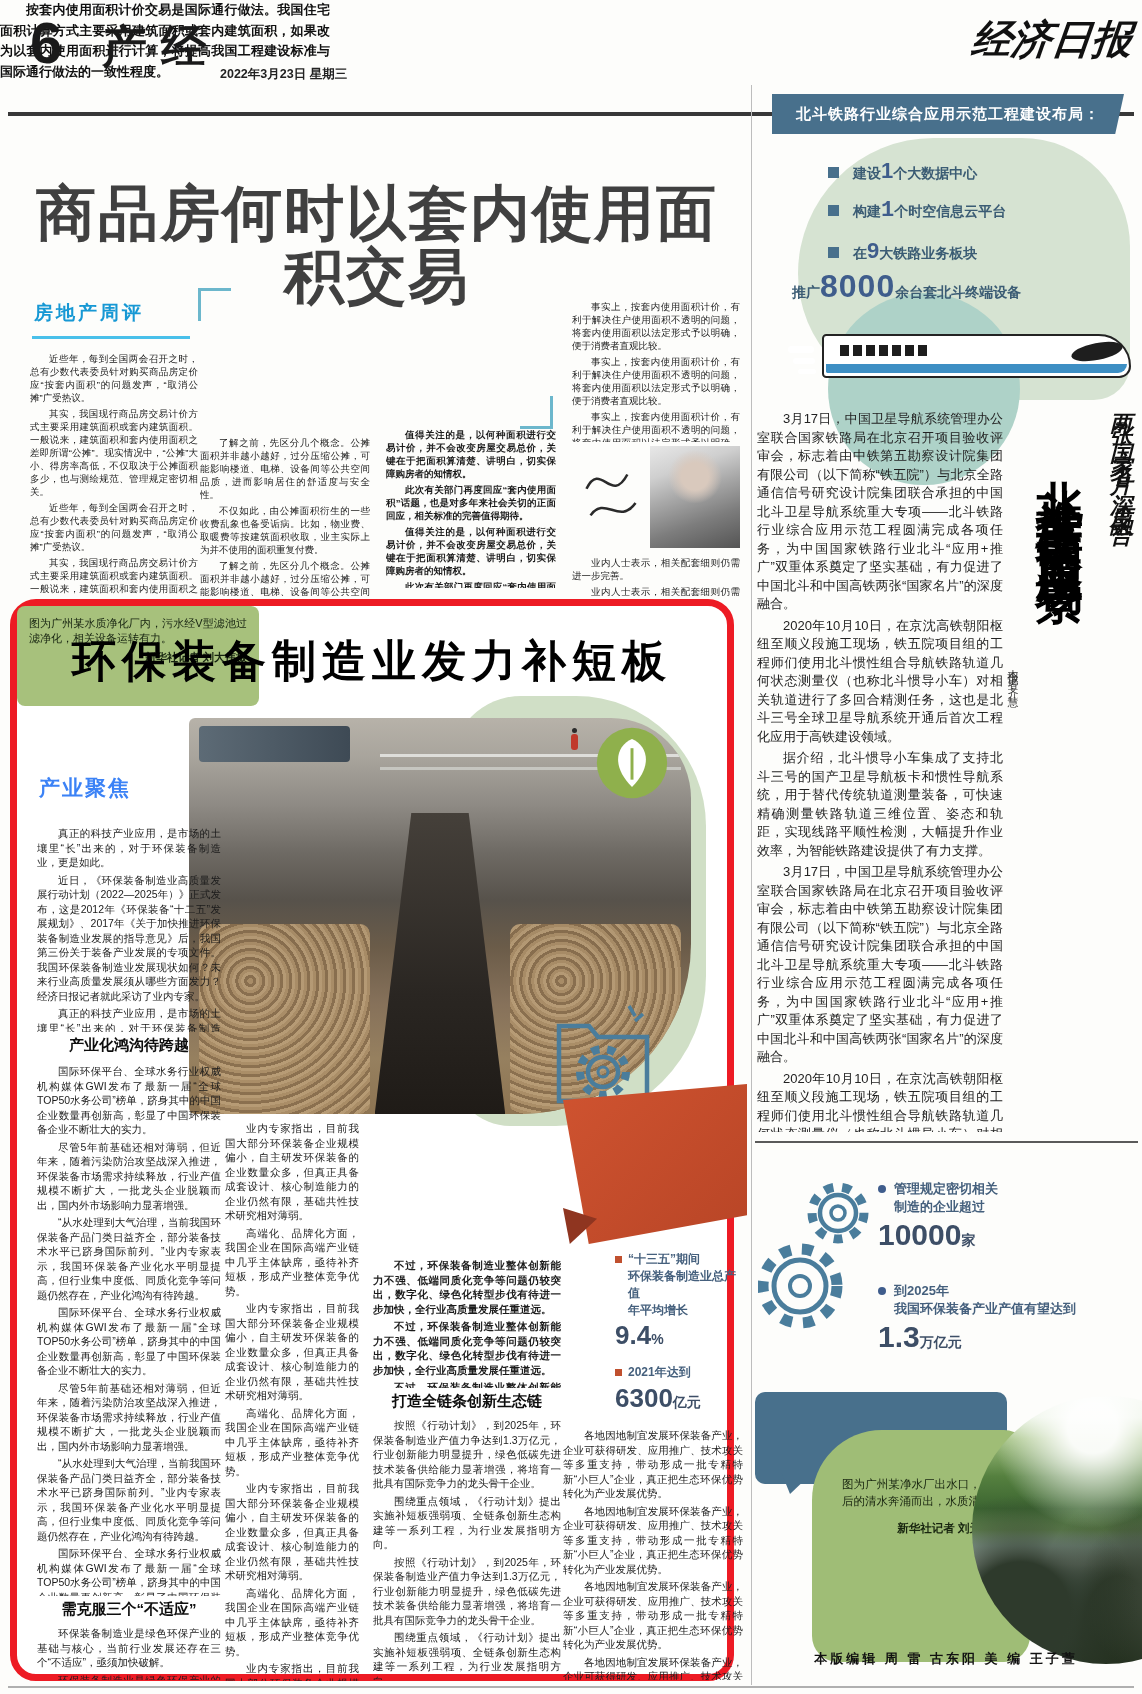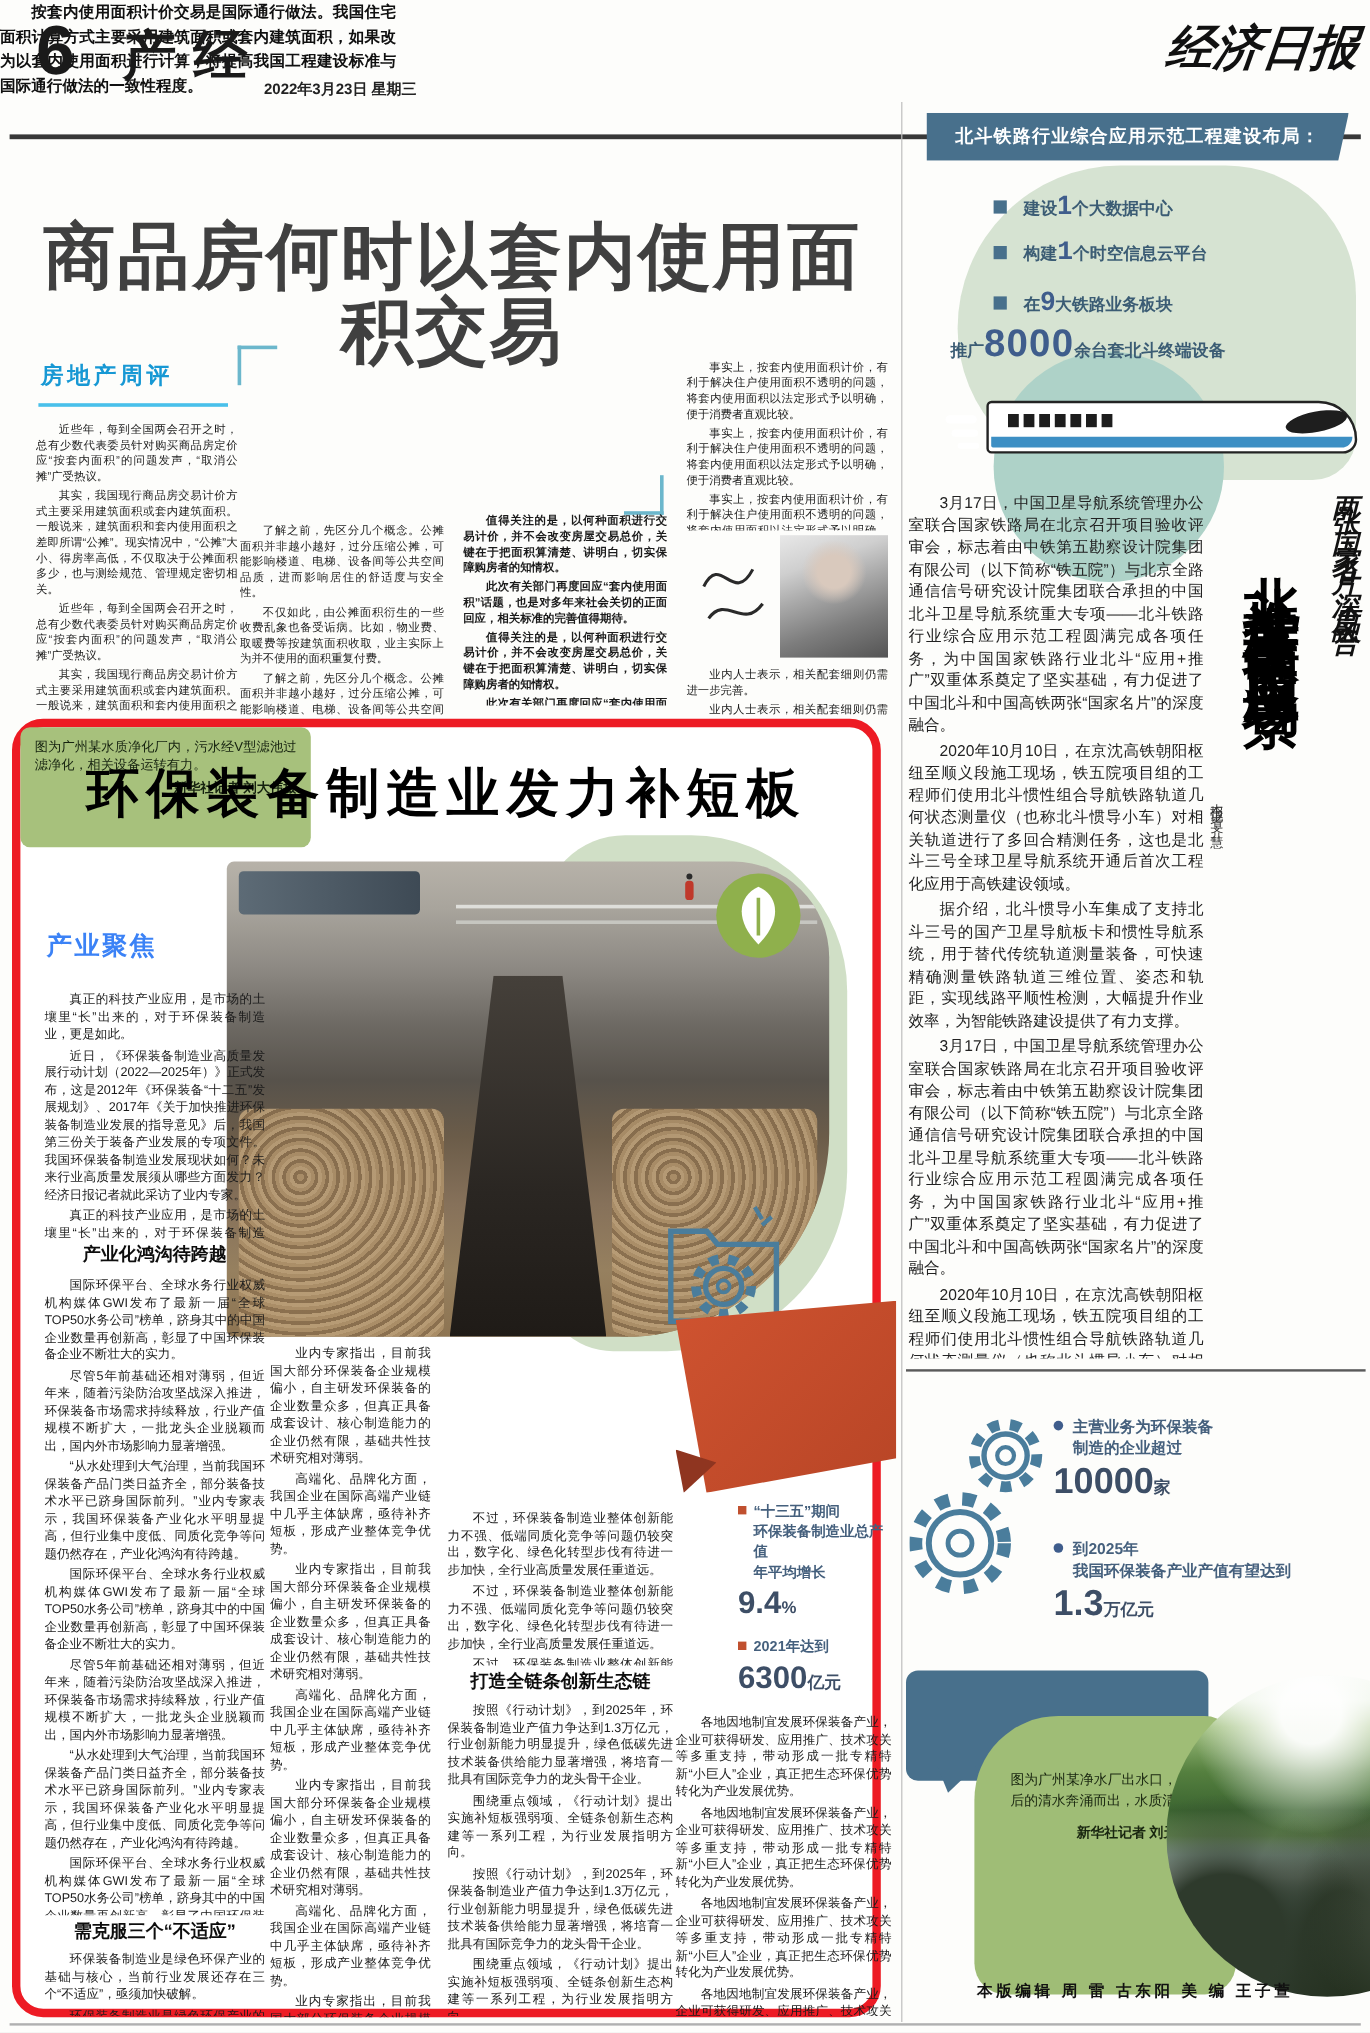--- a/index.html
+++ b/index.html
@@ -239,21 +239,21 @@
       <div>
         <span class="sqmark"></span><span class="statline" style="display:inline-block;vertical-align:top;width:112px;"><div>“十三五”期间</div><div>环保装备制造业总产值</div><div>年平均增长</div></span>
         <div class="statbig"><span>9.4</span><span class="unit">%</span></div>
       </div>
       <div style="margin-top:12px;">
         <span class="sqmark"></span><span class="statline" style="display:inline-block;vertical-align:top;width:112px;"><div>2021年达到</div></span>
         <div class="statbig"><span>6300</span><span class="unit">亿元</span></div>
       </div>
     </div>
 
-    <div class="tcol md" style="left:356px;top:652px;width:188px;height:130px;">
+    <div class="tcol md" style="left:356px;top:652px;width:188px;height:130px;font-weight:bold;">
         <p class="bp">不过，环保装备制造业整体创新能力不强、低端同质化竞争等问题仍较突出，数字化、绿色化转型步伐有待进一步加快，全行业高质量发展任重道远。</p>
         <p class="bp">不过，环保装备制造业整体创新能力不强、低端同质化竞争等问题仍较突出，数字化、绿色化转型步伐有待进一步加快，全行业高质量发展任重道远。</p>
         <p class="bp">不过，环保装备制造业整体创新能力不强、低端同质化竞争等问题仍较突出，数字化、绿色化转型步伐有待进一步加快，全行业高质量发展任重道远。</p>
       </div>
     <div class="ecohead" style="left:356px;top:786px;width:188px;">打造全链条创新生态链</div>
     <div class="tcol md" style="left:356px;top:812px;width:188px;height:262px;">
         <p class="bp">按照《行动计划》，到2025年，环保装备制造业产值力争达到1.3万亿元，行业创新能力明显提升，绿色低碳先进技术装备供给能力显著增强，将培育一批具有国际竞争力的龙头骨干企业。</p>
         <p class="bp">围绕重点领域，《行动计划》提出实施补短板强弱项、全链条创新生态构建等一系列工程，为行业发展指明方向。</p>
         <p class="bp">按照《行动计划》，到2025年，环保装备制造业产值力争达到1.3万亿元，行业创新能力明显提升，绿色低碳先进技术装备供给能力显著增强，将培育一批具有国际竞争力的龙头骨干企业。</p>
         <p class="bp">围绕重点领域，《行动计划》提出实施补短板强弱项、全链条创新生态构建等一系列工程，为行业发展指明方向。</p>
@@ -311,21 +311,21 @@
   <svg class="abs" style="left:758px;top:1168px;width:115px;height:175px;" viewBox="0 0 115 175">
     <circle cx="80" cy="45" r="18" fill="none" stroke="#4a7d9c" stroke-width="4.5"></circle>
     <circle cx="80" cy="45" r="26" fill="none" stroke="#4a7d9c" stroke-width="9" stroke-dasharray="9 9"></circle>
     <circle cx="80" cy="45" r="7" fill="none" stroke="#4a7d9c" stroke-width="3.5"></circle>
     <circle cx="42" cy="118" r="26" fill="none" stroke="#4a7d9c" stroke-width="5"></circle>
     <circle cx="42" cy="118" r="37" fill="none" stroke="#4a7d9c" stroke-width="11" stroke-dasharray="11 11"></circle>
     <circle cx="42" cy="118" r="10" fill="none" stroke="#4a7d9c" stroke-width="4"></circle>
   </svg>
 
   <div class="rstat" style="top:1180px;">
-    <span class="dotmark"></span><span class="statline" style="display:inline-block;vertical-align:top;width:220px;"><div>主营业务为环保装备</div><div>制造的企业超过</div></span>
+    <span class="dotmark"></span><span class="statline" style="display:inline-block;vertical-align:top;width:220px;"><div>管理规定密切相关</div><div>制造的企业超过</div></span>
     <div class="statbig"><span>10000</span><span class="unit">家</span></div>
   </div>
   <div class="rstat" style="top:1282px;">
     <span class="dotmark"></span><span class="statline" style="display:inline-block;vertical-align:top;width:220px;"><div>到2025年</div><div>我国环保装备产业产值有望达到</div></span>
     <div class="statbig"><span>1.3</span><span class="unit">万亿元</span></div>
   </div>
 
   <div class="abs bubble"></div>
   <div class="abs gcapcard">
     <span>图为广州某净水厂出水口，处理后的清水奔涌而出，水质清澈。</span>

